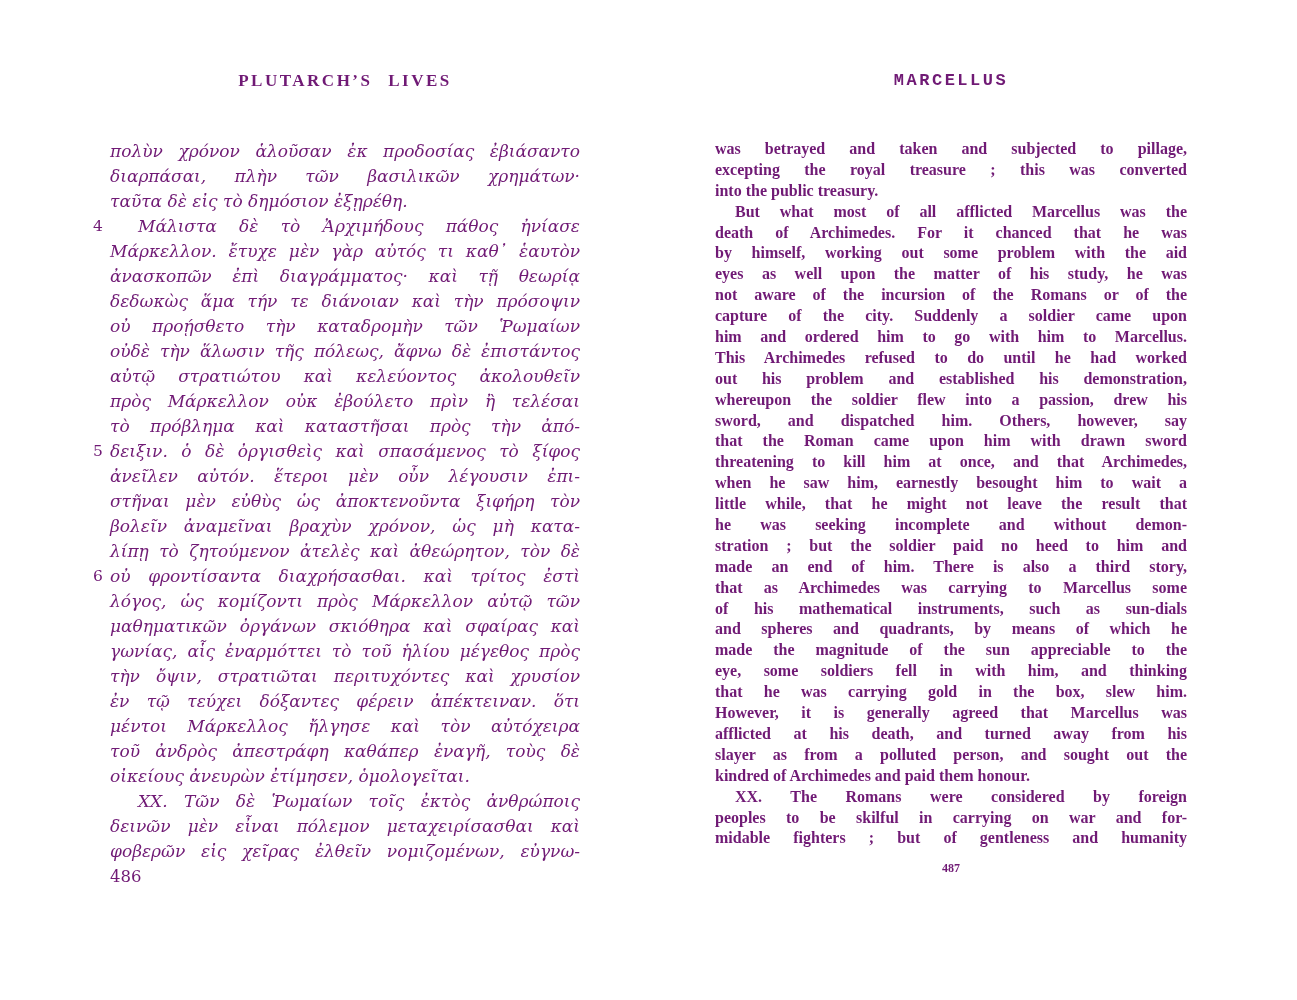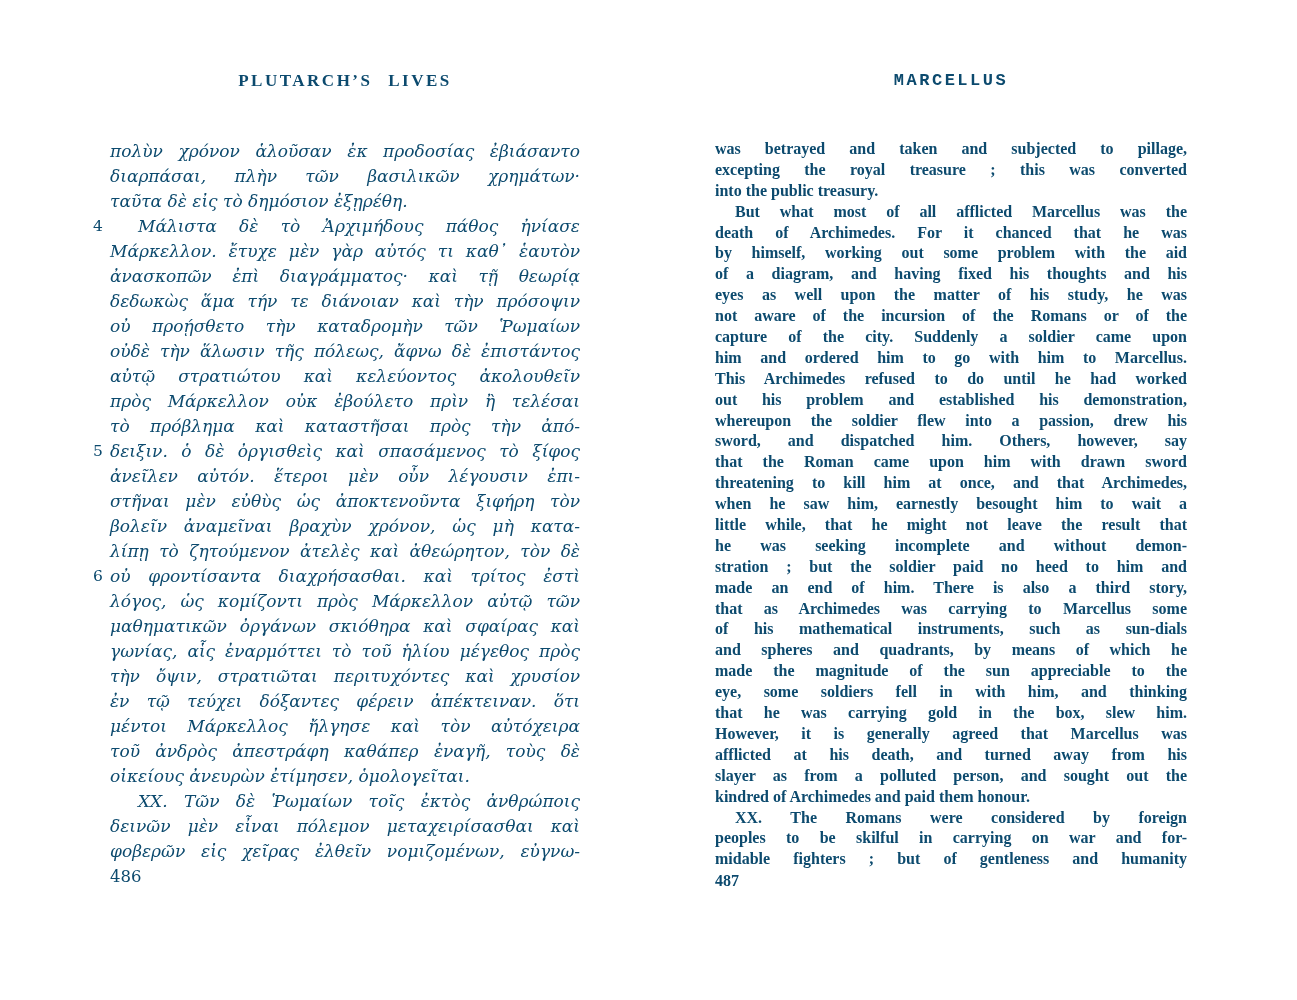--- a/index.html
+++ b/index.html
@@ -1,21 +1,21 @@
 <!DOCTYPE html>
 <html><head>
 <meta charset="utf-8">
 <style>
   html, body { margin: 0; padding: 0; background: #ffffff; }
   .canvas {
     position: relative;
     width: 1297px;
     height: 1000px;
     background: #ffffff;
-    color: #0c4a6e;
+    color: #701a75;
     overflow: hidden;
   }
   .page { position: absolute; top: 70px; }
   .page-left  { left: 110px; width: 470px; }
   .page-right { left: 715px; width: 472px; }
 
   .running-head {
     font-family: "Liberation Serif", serif;
     font-weight: 700;
     font-size: 17px;
@@ -69,24 +69,25 @@
   .mnum-left  { left: -17px; }
   .mnum-right { right: -48px; letter-spacing: 1px; }
 
   .pagenum {
     font-family: "DejaVu Serif", serif;
     font-size: 16.5px;
     line-height: 22px;
   }
   .page-left .pagenum { margin-top: 2px; text-align: left; }
   .page-right .pagenum {
-    text-align: left;
+    margin-top: 8px;
+    text-align: center;
     font-family: "Liberation Serif", serif;
     font-weight: 700;
-    font-size: 16px;
+    font-size: 12px;
   }
 </style>
 </head>
 <body>
 
 <div class="canvas">
 
   <div class="page page-left">
     <div class="running-head">PLUTARCH’S  LIVES</div>
     <div class="textblock">
@@ -125,21 +126,20 @@
 
   <div class="page page-right">
     <div class="running-head">MARCELLUS</div>
     <div class="textblock">
         <div class="line">was betrayed and taken and subjected to pillage,</div>
         <div class="line">excepting the royal treasure ; this was converted</div>
         <div class="line endline">into the public treasury.</div>
         <div class="line indent">But what most of all afflicted Marcellus was the</div>
         <div class="line">death of Archimedes. For it chanced that he was</div>
         <div class="line">by himself, working out some problem with the aid</div>
-        <div class="line">of a diagram, and having fixed his thoughts and his</div>
         <div class="line">eyes as well upon the matter of his study, he was</div>
         <div class="line">not aware of the incursion of the Romans or of the</div>
         <div class="line">capture of the city. Suddenly a soldier came upon</div>
         <div class="line">him and ordered him to go with him to Marcellus.</div>
         <div class="line">This Archimedes refused to do until he had worked</div>
         <div class="line">out his problem and established his demonstration,</div>
         <div class="line">whereupon the soldier flew into a passion, drew his</div>
         <div class="line">sword, and dispatched him. Others, however, say</div>
         <div class="line">that the Roman came upon him with drawn sword</div>
         <div class="line">threatening to kill him at once, and that Archimedes,</div>

